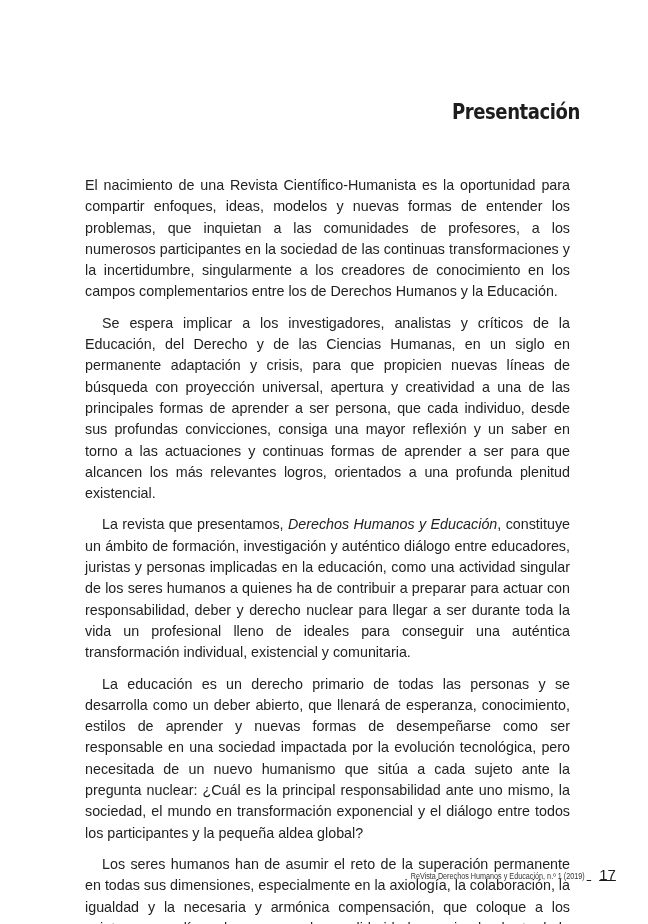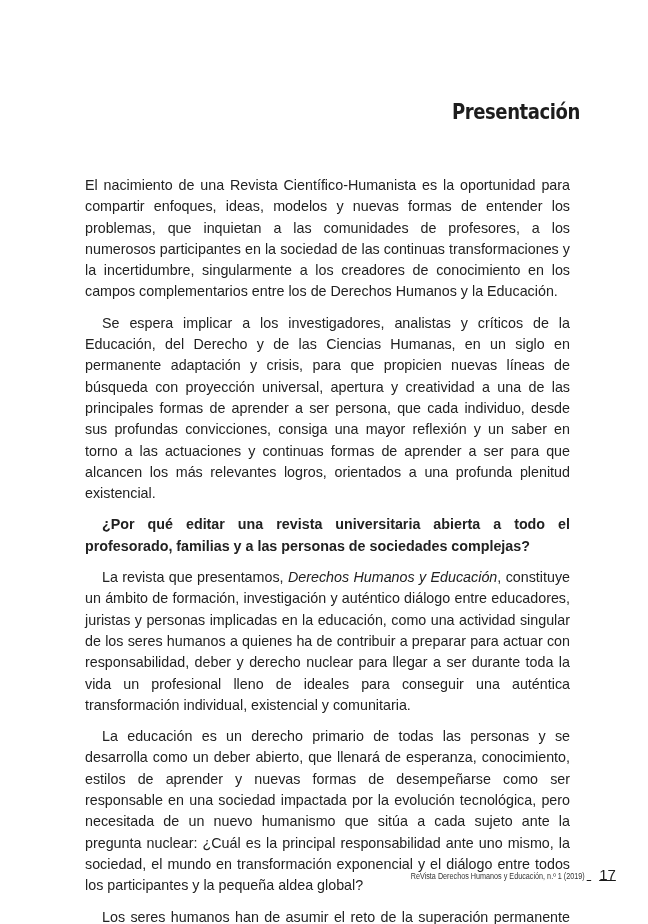--- a/index.html
+++ b/index.html
@@ -15,21 +15,20 @@
   </style>
 </head>
 <body>
 
 <h1 class="page-title">Presentación</h1>
 
 <div class="body-text">
   <p class="first">El nacimiento de una Revista Científico-Humanista es la oportunidad para compartir enfoques, ideas, modelos y nuevas formas de entender los problemas, que inquietan a las comunidades de profesores, a los numerosos participantes en la sociedad de las continuas transformaciones y la incertidumbre, singularmente a los creadores de conocimiento en los campos complementarios entre los de Derechos Humanos y la Educación.</p>
   <p>Se espera implicar a los investigadores, analistas y críticos de la Educación, del Derecho y de las  Ciencias Humanas, en un siglo en permanente adaptación y crisis, para que propicien nuevas líneas de búsqueda con proyección universal, apertura y creatividad a una de las principales formas de aprender a ser persona, que cada indi­viduo, desde sus profundas convicciones, consiga una mayor reflexión y un saber en torno a las actuaciones y continuas formas de aprender a ser para que alcancen los más relevantes logros, orientados a una profunda plenitud existencial.</p>
 
-  <p class="section-heading">¿Por qué editar una revista universitaria abierta a todo el profesorado, familias y a las personas de sociedades complejas?</p>
 
   <p><span>La revista que presentamos, </span><em>Derechos Humanos y Educación</em><span>, constituye un ámbi­to de formación, investigación y auténtico diálogo entre educadores, juristas y perso­nas implicadas en la educación, como una actividad singular de los seres humanos a quienes ha de contribuir a preparar para actuar con responsabilidad, deber y derecho nuclear para llegar a ser durante toda la vida un profesional lleno de ideales para con­seguir una auténtica transformación individual, existencial y comunitaria.</span></p>
   <p>La educación es un derecho primario de todas las personas y se desarrolla como un deber abierto, que llenará de esperanza, conocimiento, estilos de aprender y nue­vas formas de desempeñarse como ser responsable en una sociedad impactada por la evolución tecnológica, pero necesitada de un nuevo humanismo que sitúa a cada sujeto ante la pregunta nuclear: ¿Cuál es la principal responsabilidad ante uno mismo, la sociedad, el mundo en transformación exponencial y el diálogo entre todos los participantes y la pequeña aldea global?</p>
   <p>Los seres humanos han de asumir el reto de la superación permanente en todas sus dimensiones, especialmente en la axiología, la colaboración, la igualdad y la ne­cesaria y armónica compensación, que coloque a los sujetos en una línea de avance y plena solidaridad, asumiendo el reto de la mejora integral y del aprendizaje a lo largo de la vida.</p>
 
 </div>
 
 <div class="footer">
   <span class="footer-journal">ReVista Derechos Humanos y Educación, n.º 1 (2019)</span>
   <span class="footer-page">17</span>

